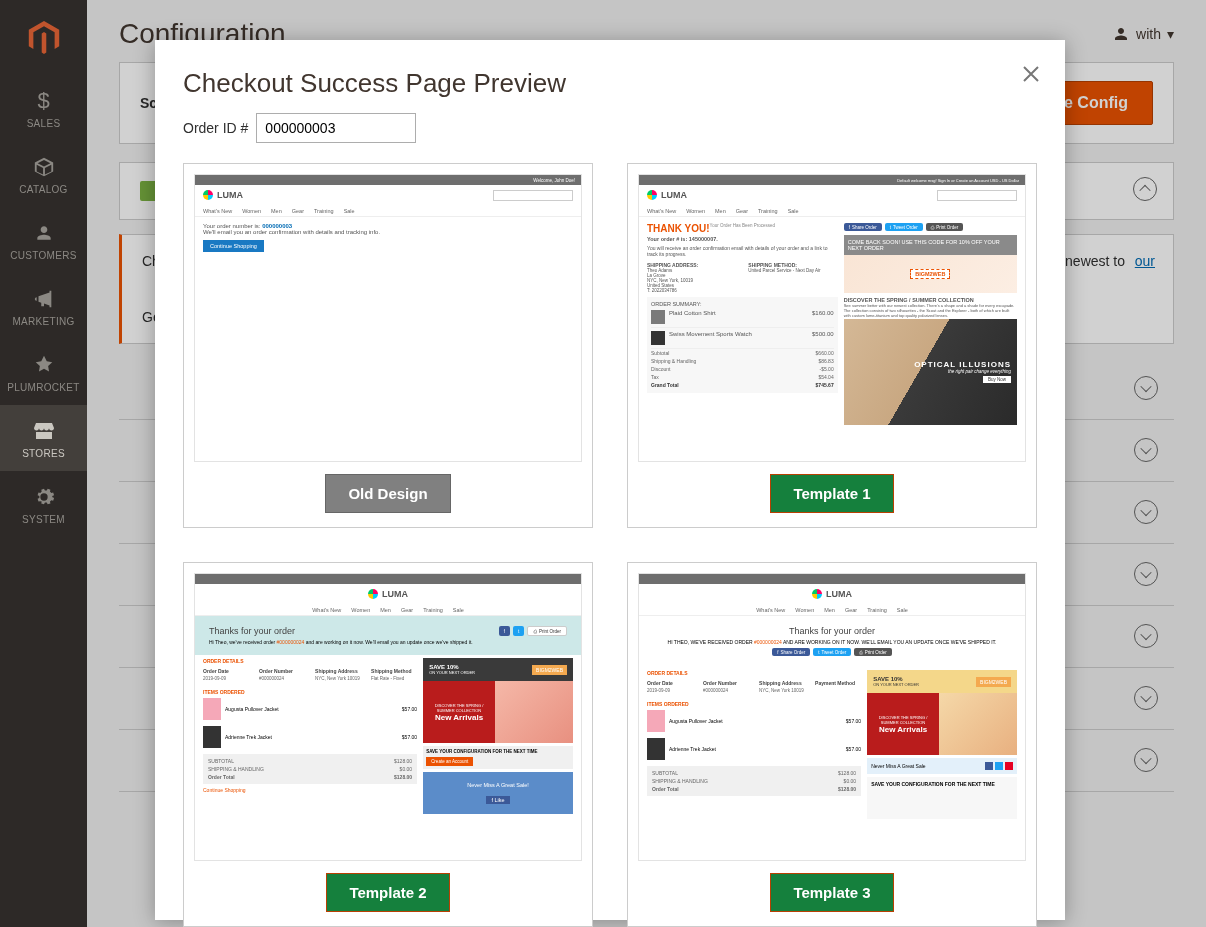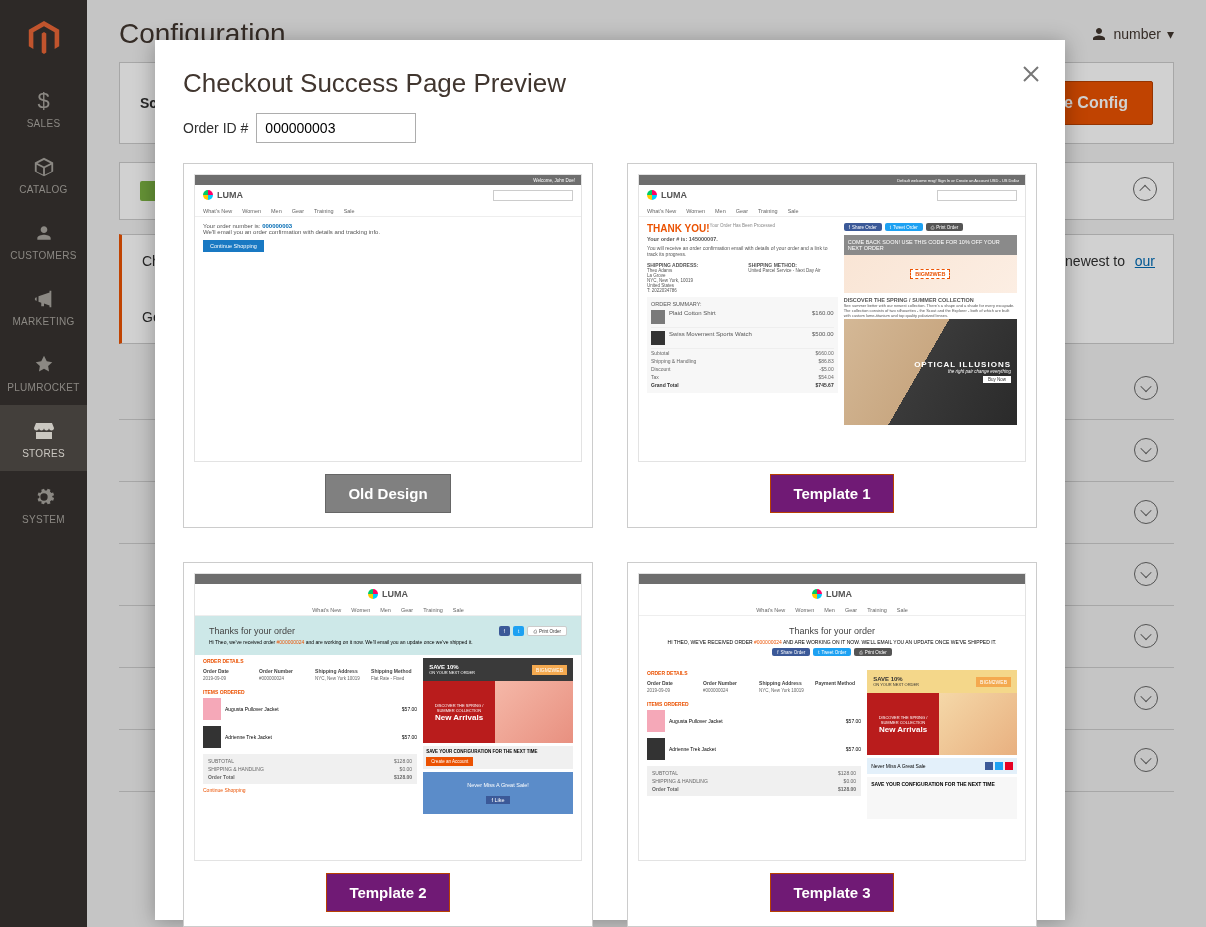--- a/index.html
+++ b/index.html
@@ -52,21 +52,21 @@
 .preview .topbar { height: 10px; background: #6e6e6e; }
 .preview .row2 { height: 20px; display:flex; align-items:center; padding: 0 8px; justify-content:space-between; }
 .preview .luma { display:flex; align-items:center; gap:4px; font-size:9px; font-weight:600; color:#555; }
 .preview .luma-ring { width:10px; height:10px; border-radius:50%; background: conic-gradient(#f06 0 90deg,#0cf 90deg 180deg,#fc0 180deg 270deg,#0c6 270deg 360deg); }
 .preview .search { width: 80px; height: 11px; border:1px solid #ccc; }
 .preview .nav { height: 12px; display:flex; gap:10px; padding:0 8px; align-items:center; border-bottom:1px solid #eee; }
 .preview .nav span {font-size:5.5px; color:#666;}
 .preview .body { padding: 6px 8px; font-size:6px; color:#555;}
 .t-btn { display: block; margin: 12px auto 4px; padding: 10px 22px; font-size: 15px; font-weight: 600; color: #fff; border: none; cursor: pointer; }
 .t-btn.gray { background: #808080; border:1px solid #666; }
-.t-btn.orange { background: #701a75; border:1px solid #b84002; }
+.t-btn.orange { background: #15803d; border:1px solid #b84002; }
 
 
 .thankyou { color:#eb5202; font-weight:700; font-size:10px; }
 .cols { display:flex; gap:6px; }
 .left-col { flex: 1.1; }
 .right-col { flex: 1; }
 .btns-row { display:flex; gap:3px; margin-bottom:4px;}
 .mini-btn { font-size:4.5px; color:#fff; padding:1.5px 5px; border-radius:2px; display:flex; align-items:center; gap:2px;}
 .mini-btn.fb { background:#3b5998;} .mini-btn.tw{background:#1da1f2;} .mini-btn.pr{background:#555;}
 .promo-code { background:#fff; border:1px dashed #eb5202; padding:1px 4px; font-size:5.5px; color:#eb5202; font-weight:600; }
@@ -164,21 +164,21 @@
   </div>
 </div>
 
 <div class="main">
   <div class="header-bar">
     <div class="page-title">Configuration</div>
     <div class="user-menu">
       <svg class="user-icon" viewBox="0 0 24 24">
           <path fill="#41362f" d="M12 12c2.2 0 4-1.8 4-4s-1.8-4-4-4-4 1.8-4 4 1.8 4 4 4zm0 2c-2.7 0-8 1.3-8 4v2h16v-2c0-2.7-5.3-4-8-4z"></path>
         </svg>
-      <span>number</span>
+      <span>with</span>
       <span>▾</span>
     </div>
   </div>
 
   <div class="scope-bar">
     <span class="scope-label">Sco</span>
     <button class="save-btn">Save Config</button>
   </div>
 
   <div class="config-section plain" style="display:flex; align-items:center; gap:10px; min-height:46px;">

